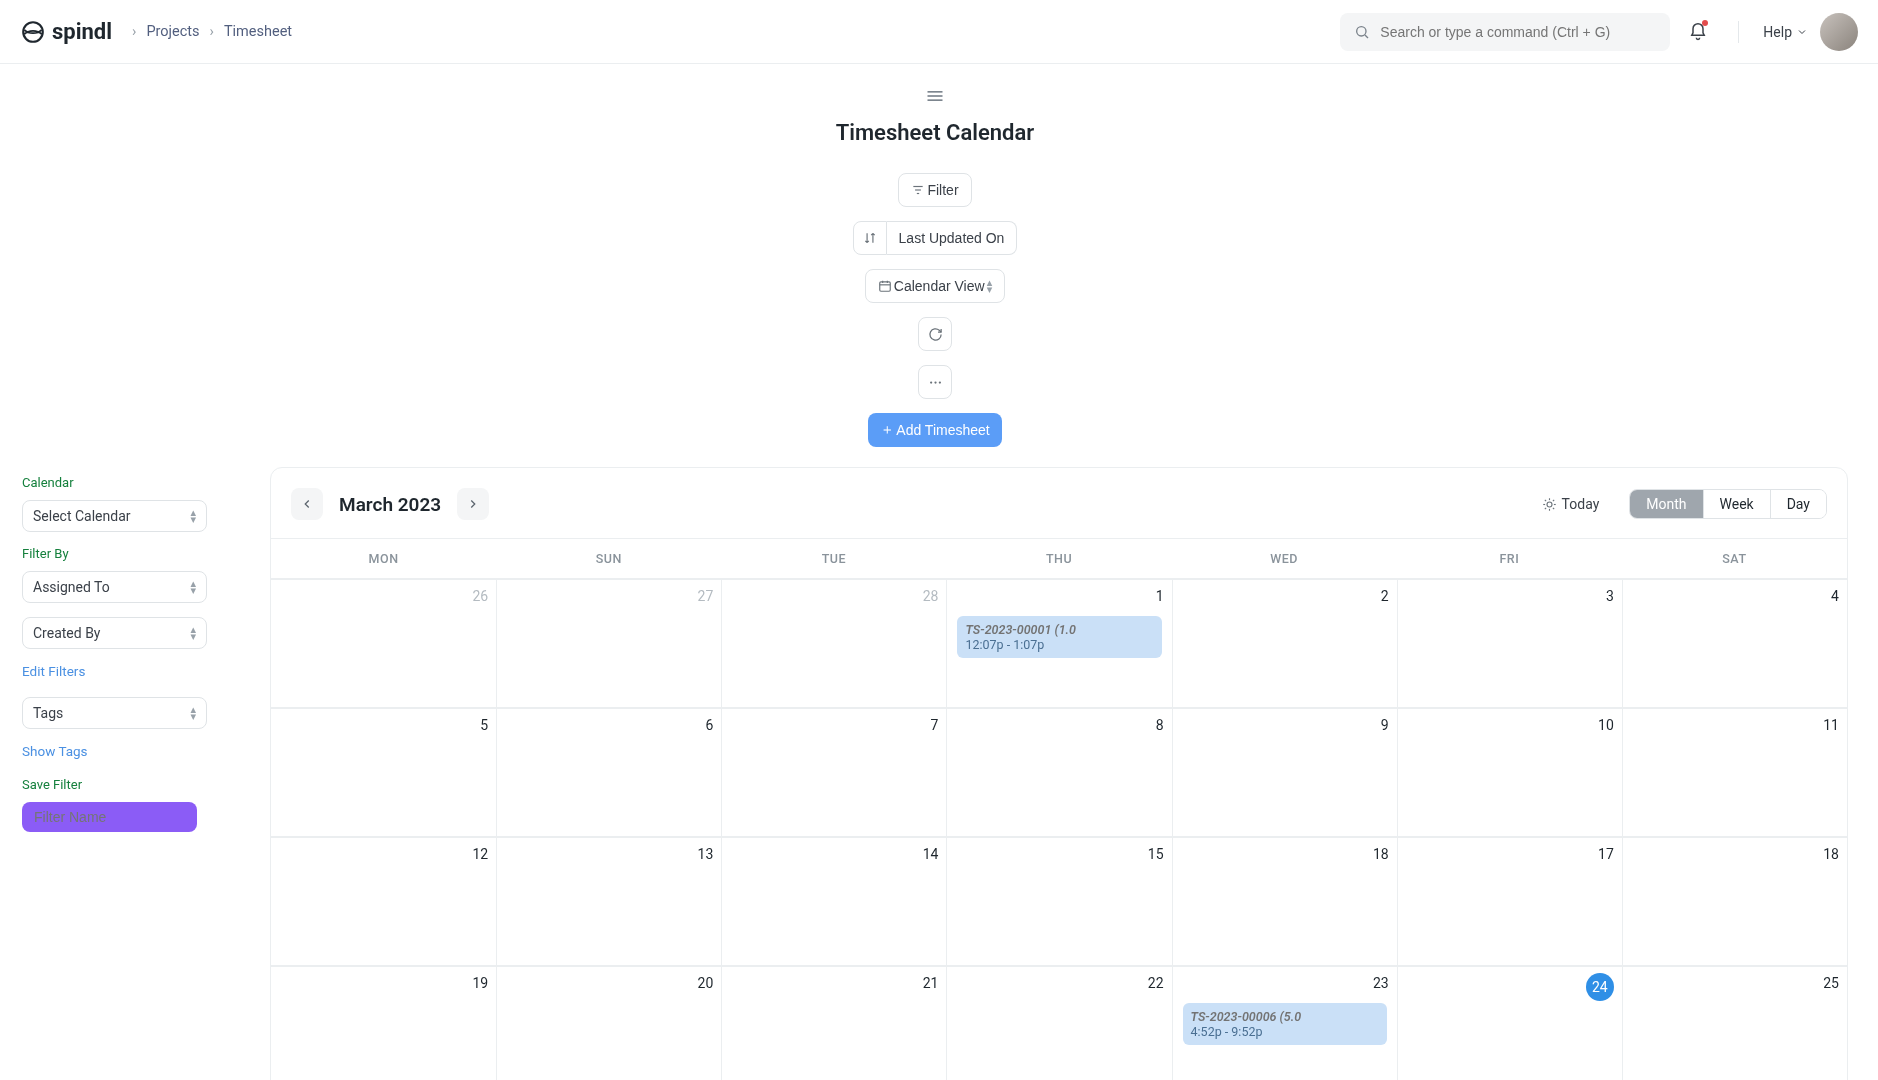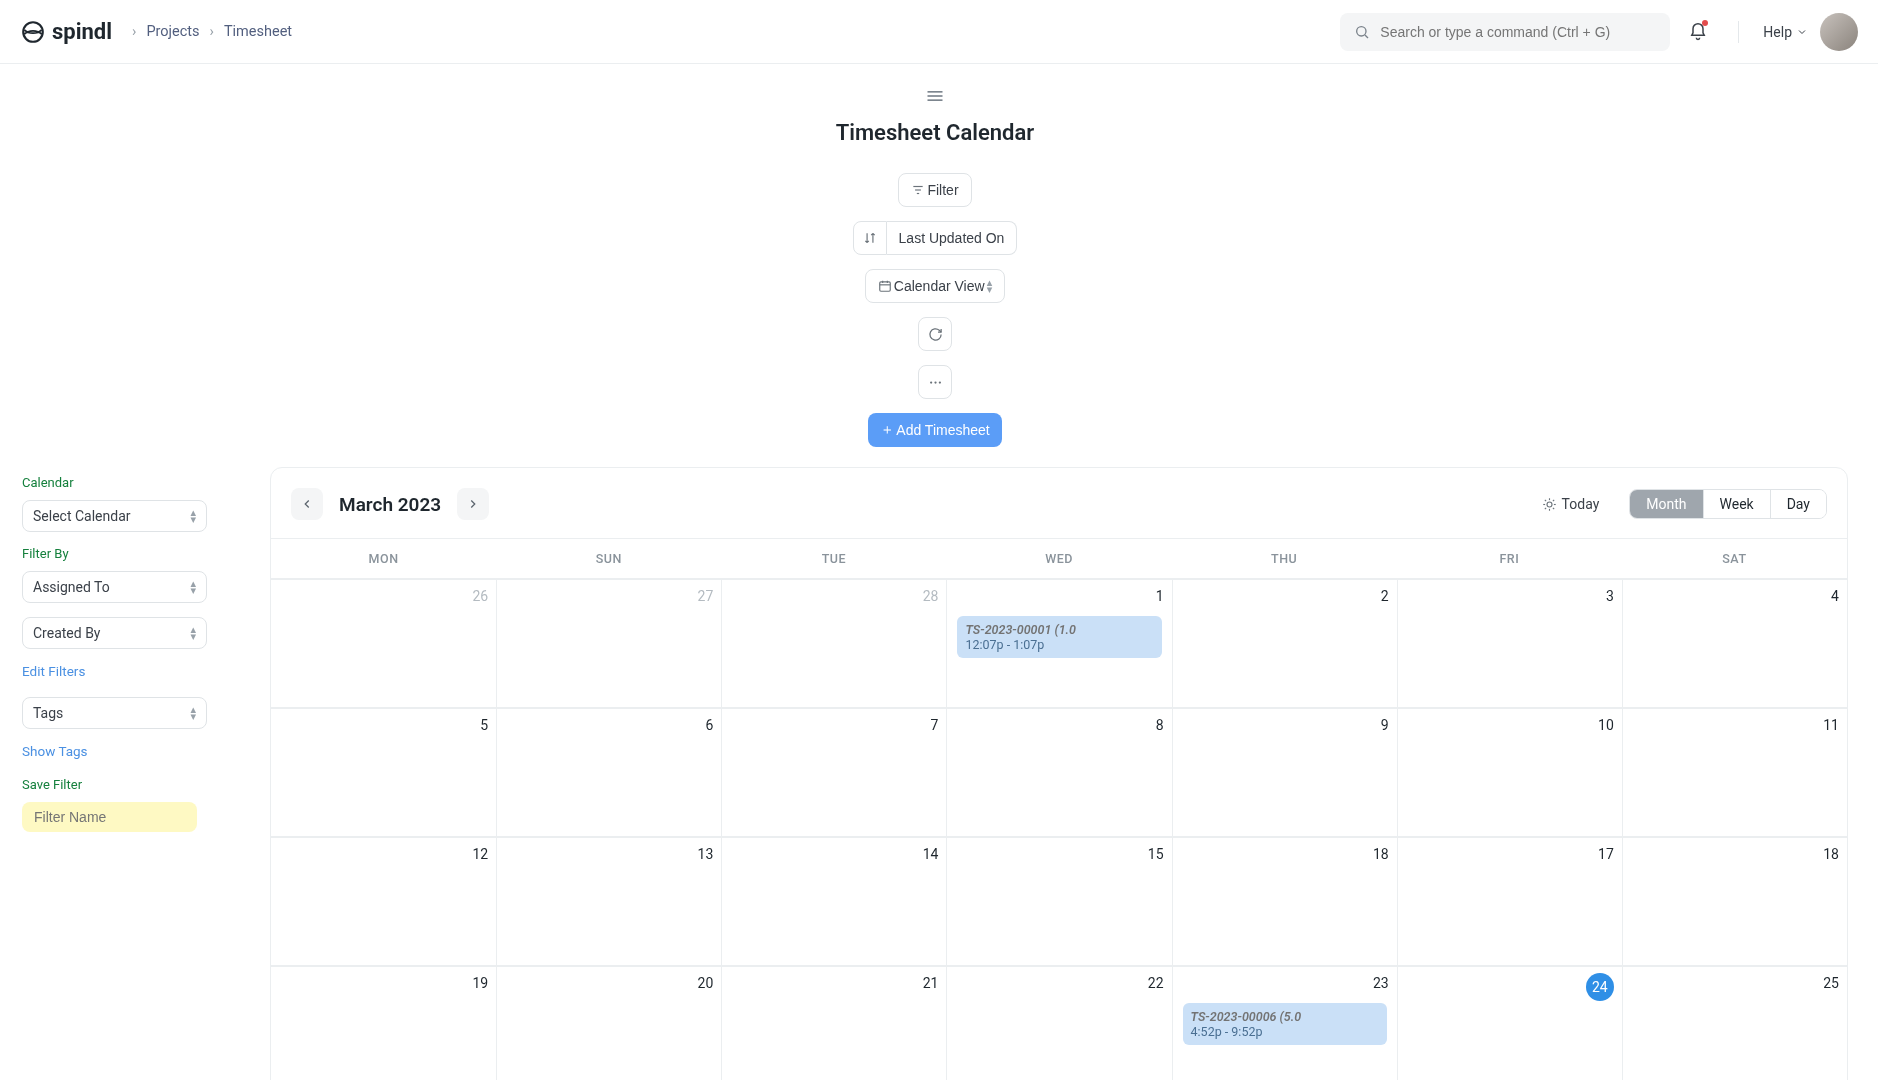--- a/index.html
+++ b/index.html
@@ -27,21 +27,21 @@
 .btn-group { display: flex; }
 .btn-group .btn:first-child { border-top-right-radius: 0; border-bottom-right-radius: 0; }
 .btn-group .btn:last-child { border-top-left-radius: 0; border-bottom-left-radius: 0; border-left: none; }
 .btn.primary { background: #5b9df7; color: #fff; border: none; font-weight: 500; }
 .body { display: flex; gap: 28px; flex: 1; }
 .sidebar { width: 220px; padding-top: 2px; }
 .sb-label { font-size: 13px; color: #15803d; margin-bottom: 10px; margin-top: 6px; }
 .select { width: 185px; height: 32px; border: 1px solid #dfe3e6; border-radius: 8px; padding: 0 10px; display: flex; align-items: center; justify-content: space-between; font-size: 14px; color: #3b4149; margin-bottom: 14px; cursor: pointer; }
 .select .arrows { color: #98a1a9; font-size: 11px; line-height: 7px; }
 .link { color: #4a90e2; font-size: 13.5px; cursor: pointer; margin-bottom: 18px; display: block; }
-.filter-name-input { width: 175px; height: 30px; background: #fef9c3; border: none; border-radius: 8px; padding: 0 12px; font-size: 14px; outline: none; }
+.filter-name-input { width: 175px; height: 30px; background: #8b5cf6; border: none; border-radius: 8px; padding: 0 12px; font-size: 14px; outline: none; }
 .calendar-card { flex: 1; border: 1px solid #ebeef0; border-radius: 12px; padding: 20px 0 0 0; min-width: 0; }
 .cal-head { display: flex; align-items: center; padding: 0 20px 18px 20px; gap: 12px; }
 .nav-btn { width: 32px; height: 32px; border: none; background: #f4f5f6; border-radius: 8px; display:flex; align-items:center; justify-content:center; color:#5c656e; cursor:pointer; }
 .month-label { font-size: 19px; font-weight: 600; margin: 0 4px; }
 .today-link { display:flex; align-items:center; gap:5px; font-size:14px; color:#3b4149; cursor:pointer; }
 .view-tabs { display:flex; border:1px solid #dfe3e6; border-radius:8px; overflow:hidden; }
 .view-tab { padding: 6px 16px; font-size:14px; cursor:pointer; background:#fff; }
 .view-tab.active { background:#9fa6ad; color:#fff; }
 .view-tab + .view-tab { border-left:1px solid #dfe3e6; }
 .grid { display:grid; grid-template-columns: repeat(7, 1fr); border-top:1px solid #ebeef0; }
@@ -226,22 +226,22 @@
           <div class="view-tab active">Month</div>
           <div class="view-tab">Week</div>
           <div class="view-tab">Day</div>
         </div>
       </div>
 
       <div class="grid" id="dayhead-row">
           <div class="dayhead">MON</div>
           <div class="dayhead">SUN</div>
           <div class="dayhead">TUE</div>
+          <div class="dayhead">THU</div>
           <div class="dayhead">WED</div>
-          <div class="dayhead">THU</div>
           <div class="dayhead">FRI</div>
           <div class="dayhead">SAT</div>
         </div>
       <div id="calendar-body">
           <div class="grid">
             <div class="cell">
               <div class="daynum muted">26</div>
             </div>
             <div class="cell">
               <div class="daynum muted">27</div>

